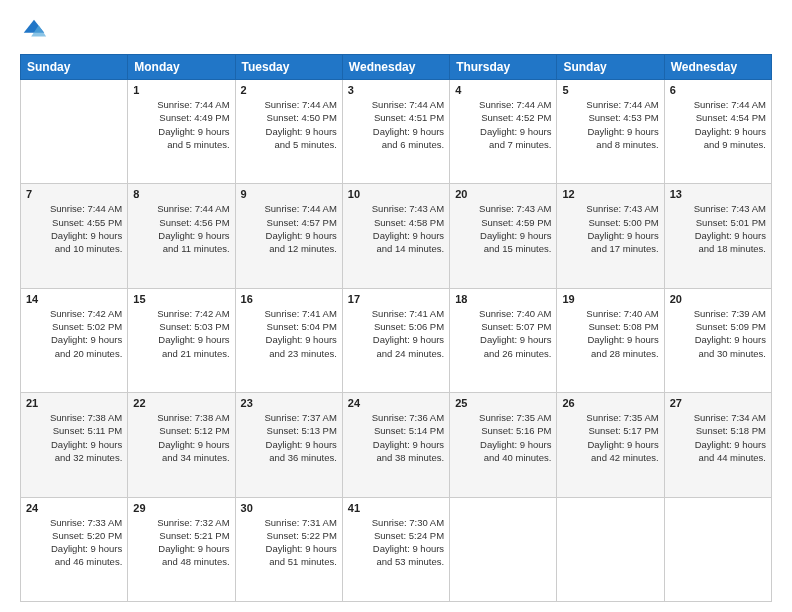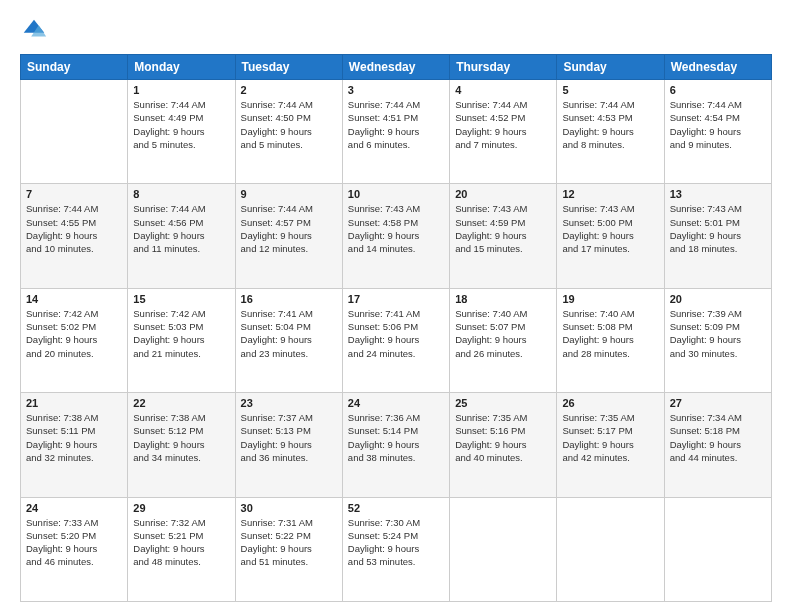--- a/index.html
+++ b/index.html
@@ -78,20 +78,21 @@
     }
     .day-number {
       font-size: 11px;
       font-weight: bold;
       color: #222;
       margin-bottom: 2px;
     }
     .day-info {
       line-height: 1.4;
       color: #333;
+      text-align: right;
     }
     .row-alt td {
       background-color: #f5f5f5;
     }
     .row-normal td {
       background-color: #fff;
     }
   </style>
 </head>
 <body>
@@ -251,21 +252,21 @@
           </td>
           <td>
             <div class="day-number">29</div>
             <div class="day-info">Sunrise: 7:32 AM<br>Sunset: 5:21 PM<br>Daylight: 9 hours<br>and 48 minutes.</div>
           </td>
           <td>
             <div class="day-number">30</div>
             <div class="day-info">Sunrise: 7:31 AM<br>Sunset: 5:22 PM<br>Daylight: 9 hours<br>and 51 minutes.</div>
           </td>
           <td>
-            <div class="day-number">52</div>
+            <div class="day-number">41</div>
             <div class="day-info">Sunrise: 7:30 AM<br>Sunset: 5:24 PM<br>Daylight: 9 hours<br>and 53 minutes.</div>
           </td>
           <td></td>
           <td></td>
           <td></td>
         </tr>
       </tbody>
   </table>
 </div>
 

